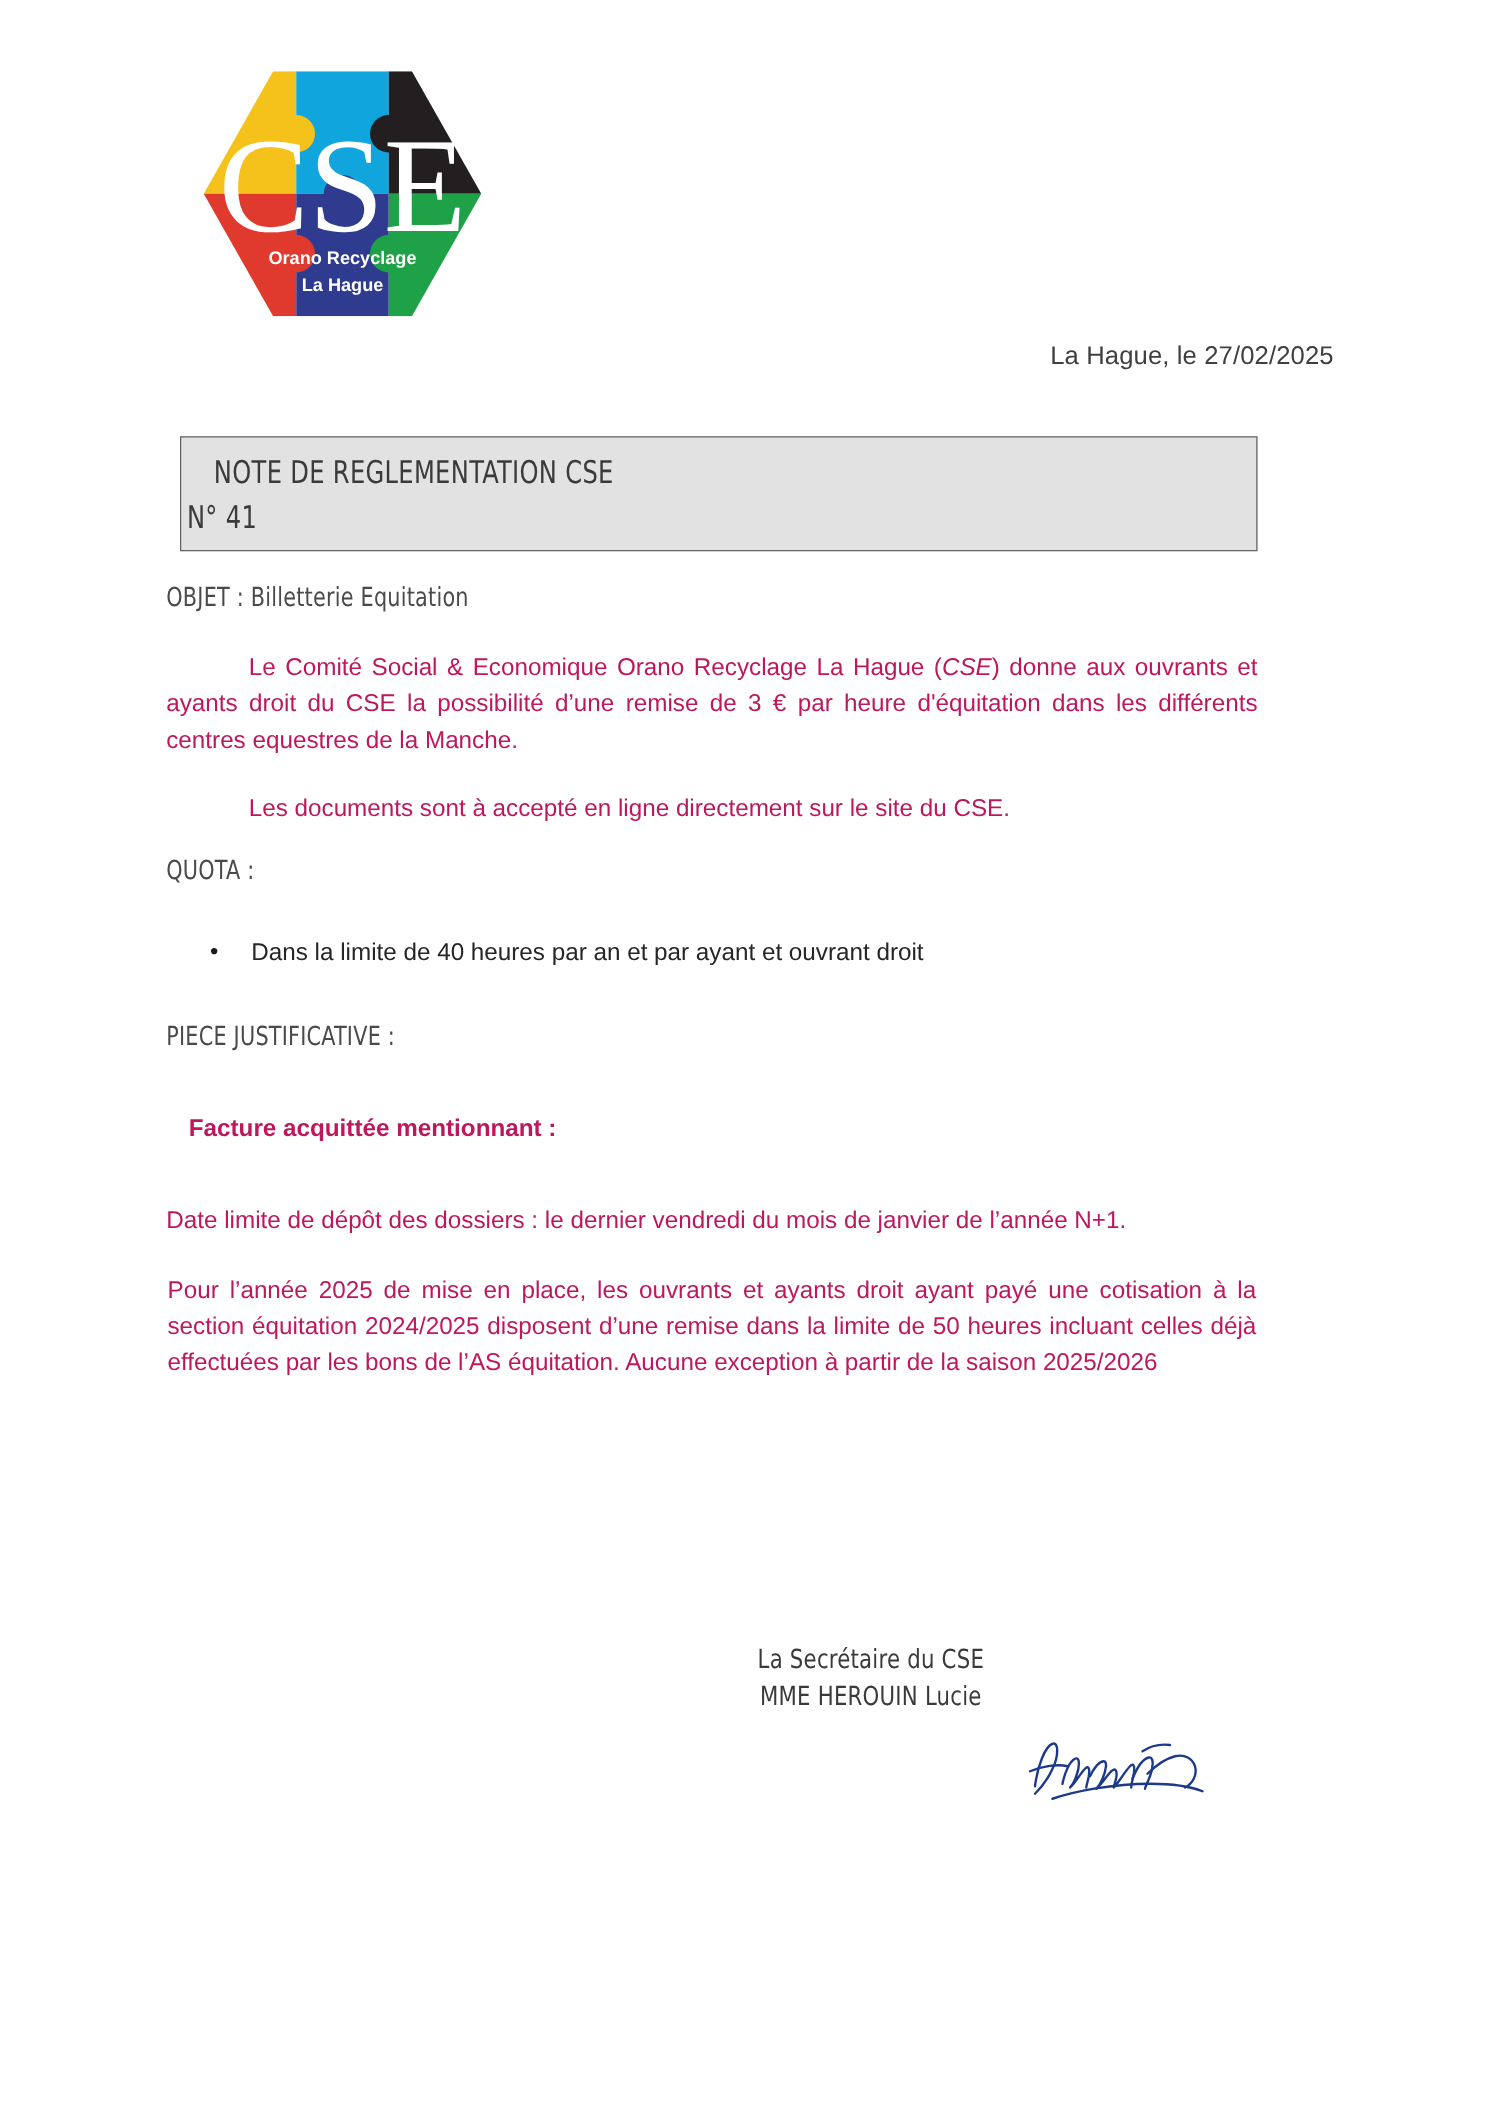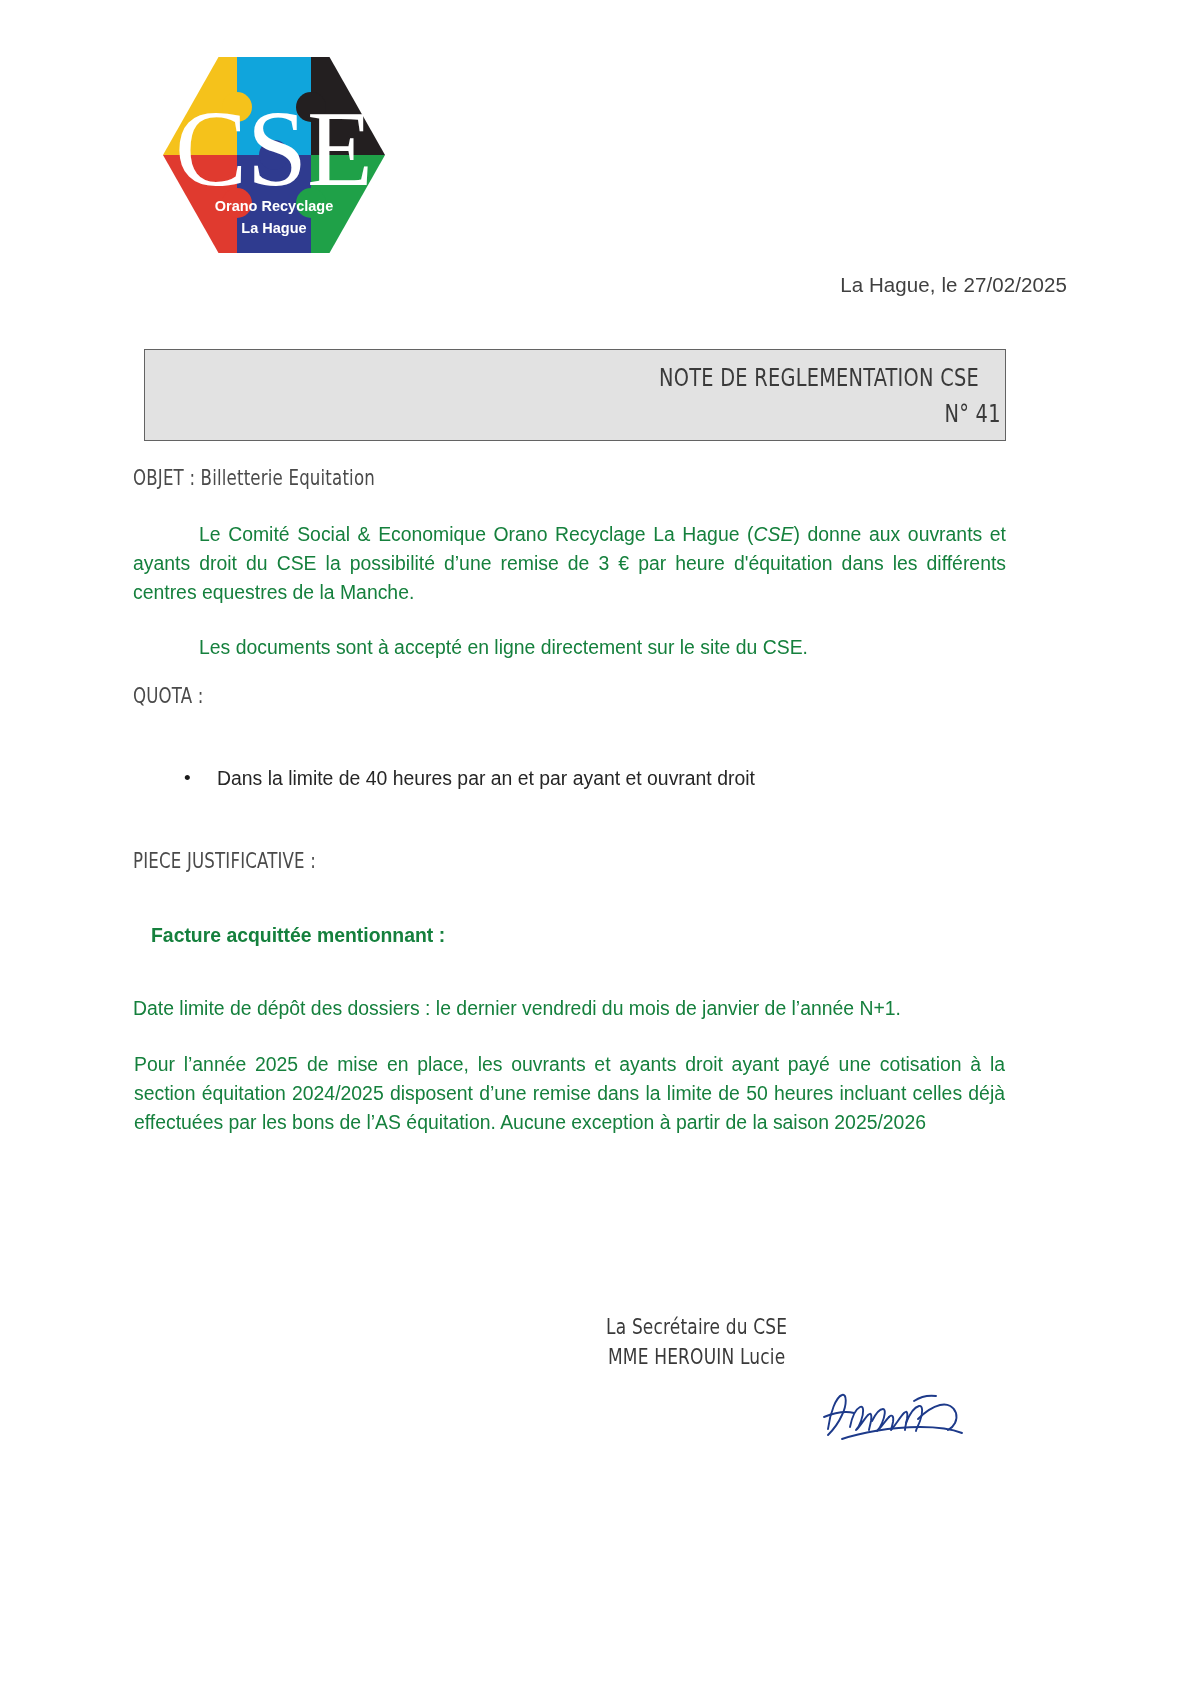--- a/index.html
+++ b/index.html
@@ -55,21 +55,21 @@
     position: absolute;
     left: 144px;
     top: 349px;
     width: 862px;
     height: 92px;
     background: #e2e2e2;
     border: 1.5px solid #636363;
     box-sizing: border-box;
     display: flex;
     flex-direction: column;
-    align-items: flex-end;
+    align-items: flex-start;
     justify-content: center;
     gap: 7px;
   }
   .title-main {
     font-family: "DejaVu Sans Condensed", "Liberation Sans Narrow", "Liberation Sans", sans-serif;
     font-size: 25px;
     color: #3a3a3a;
     letter-spacing: 0.3px;
     transform: scaleX(0.86);
   }
@@ -96,30 +96,30 @@
     letter-spacing: 0.2px;
     transform: scaleX(0.88);
     transform-origin: left center;
     white-space: nowrap;
   }
 
   .para {
     font-family: "Liberation Sans", sans-serif;
     font-size: 19.4px;
     line-height: 29px;
-    color: #15803d;
+    color: #be185d;
     text-align: justify;
     text-justify: inter-word;
   }
   .para .indent { display: inline-block; width: 66px; }
   .para i { font-style: italic; }
 
   .bullet-list {
     list-style: none;
-    margin: 16px;
+    margin: 0;
     padding: 0;
   }
   .bullet-item {
     position: relative;
     font-family: "Liberation Sans", sans-serif;
     font-size: 19.4px;
     line-height: 29px;
     color: #262626;
     text-align: justify;
   }

